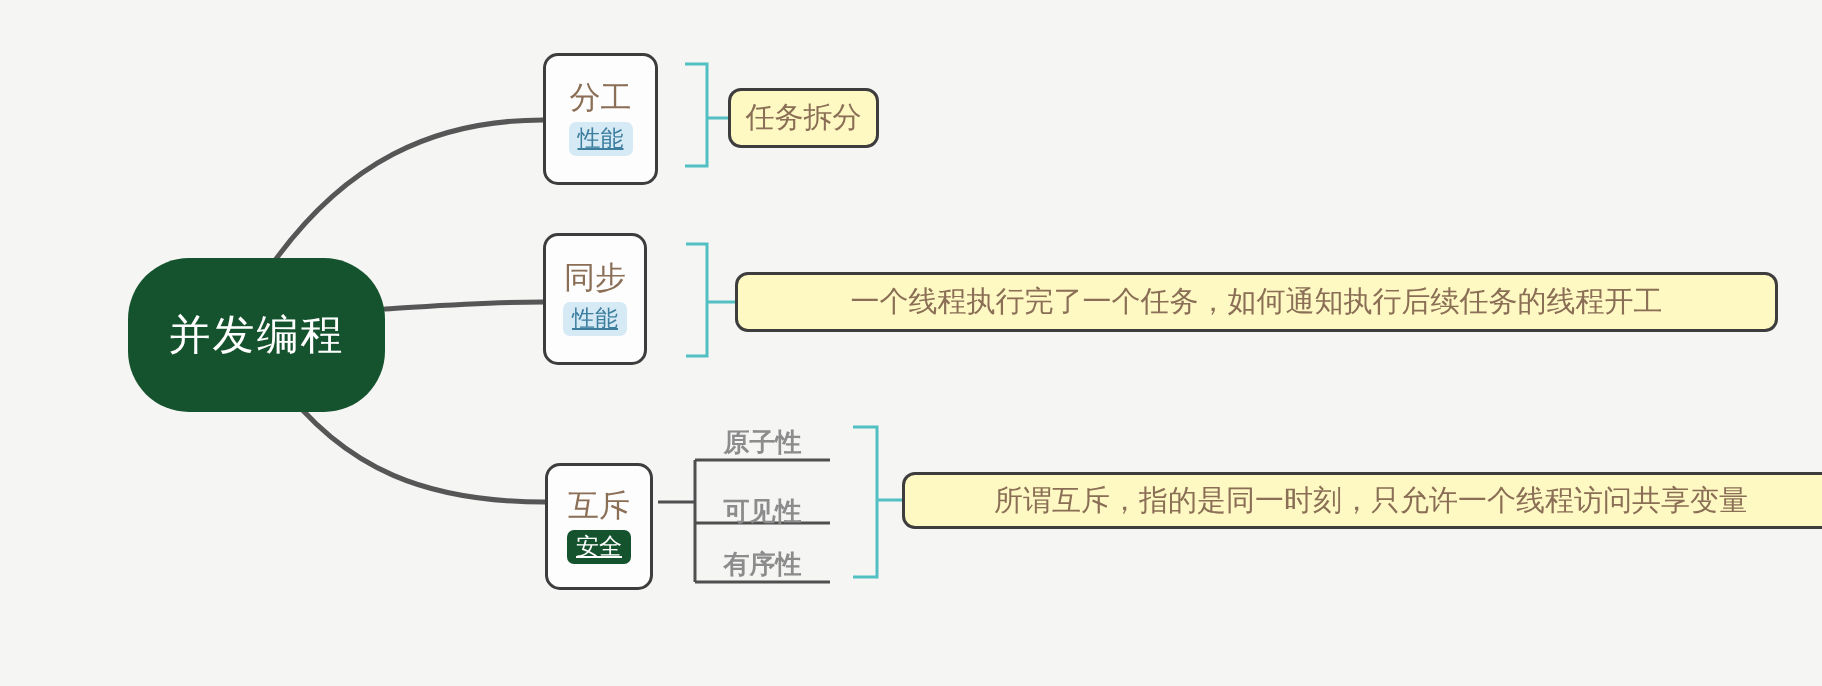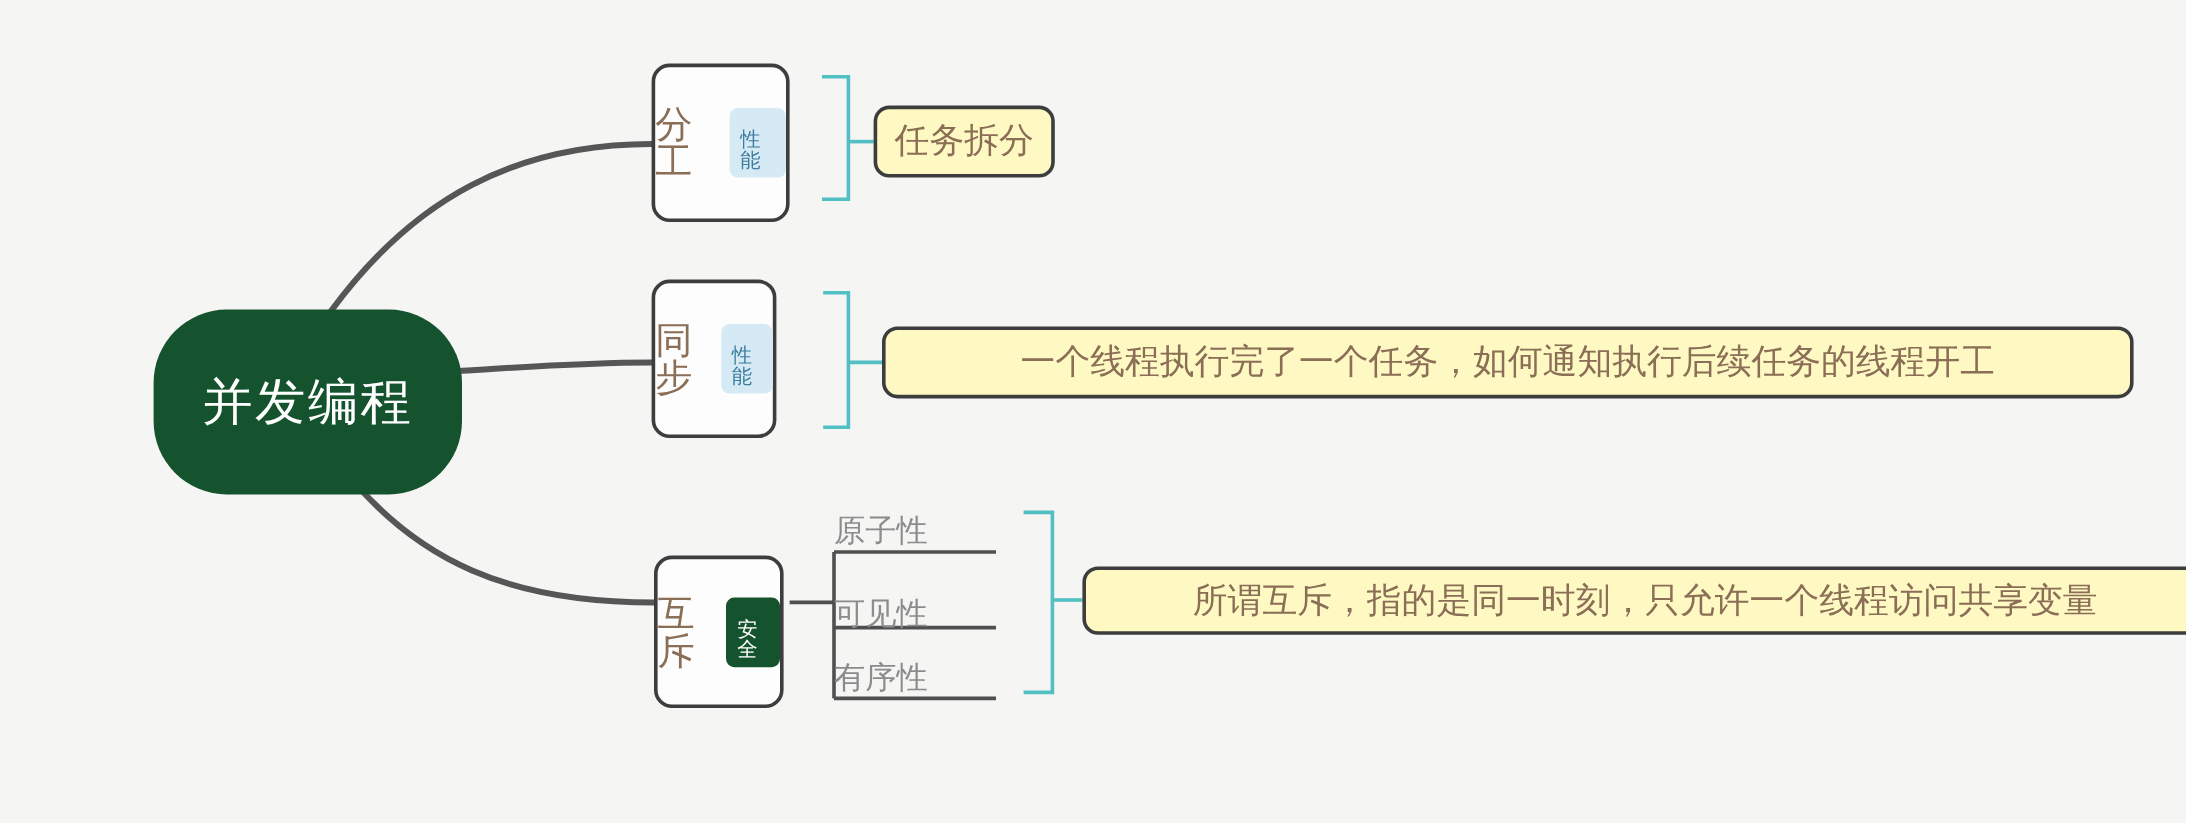--- a/index.html
+++ b/index.html
@@ -25,33 +25,34 @@
     background:#14532d;
     border-radius:61px;
     color:#ffffff;
     font-size:42px;
     letter-spacing:2px;
   }
   .topic-box{
     background:#fdfdfd;
     border:3px solid #3d3d3d;
     border-radius:15px;
-    flex-direction:row;
+    flex-direction:column;
     gap:9px;
   }
   .topic-title{
     color:#8a6e55;
     font-size:31px;
     line-height:1;
   }
   .badge{
-    font-size:17px;
+    font-size:23px;
     line-height:1;
-    padding:18px 9px 6px 9px;
+    padding:5px 9px 6px 9px;
     border-radius:7px;
+    text-decoration:underline;
   }
   .badge-performance{background:#d6eaf6;color:#3d7d9e;}
   .badge-safety{background:#14532d;color:#ffffff;}
 
   .child-box{
     background:#fef9c3;
     border:3px solid #3d3d3d;
     border-radius:13px;
     color:#8a6e55;
     font-size:29px;
@@ -65,21 +66,23 @@
   #child-sync-note{left:735px;top:272px;width:1043px;height:60px;}
   #summary-mutex{left:902px;top:472px;width:938px;height:57px;}
 
   .line-topic{
     position:absolute;
     width:135px;height:32px;
     left:695px;
     color:#8c8c8c;
     font-size:26px;
     line-height:32px;
+    text-align:center;
     white-space:nowrap;
+    font-weight:bold;
   }
   #line-topic-atomicity{top:426px;}
   #line-topic-visibility{top:495px;}
   #line-topic-ordering{top:548px;}
 </style>
 </head>
 <body>
 
 <div class="canvas">
 

